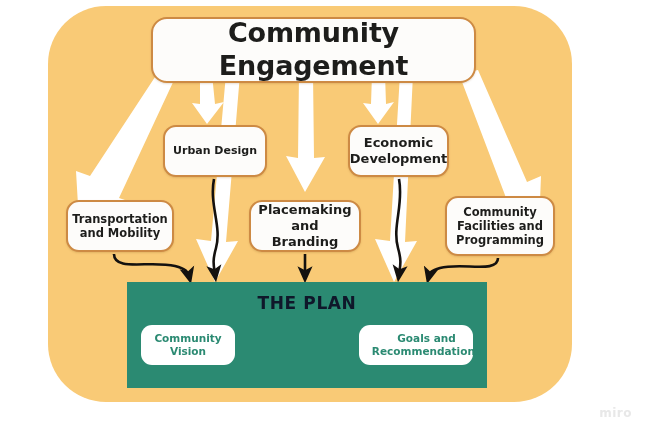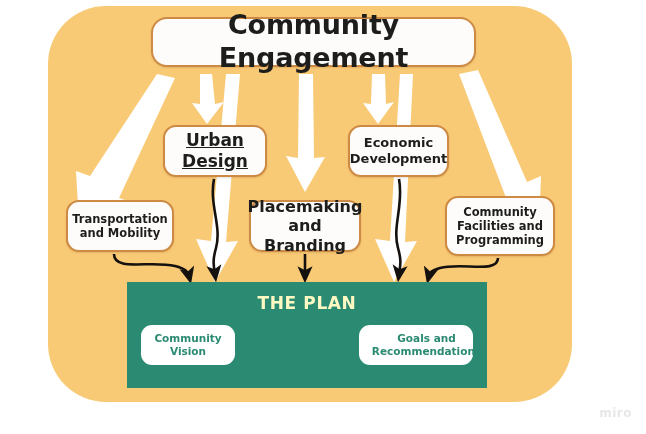--- a/index.html
+++ b/index.html
@@ -47,53 +47,52 @@
     text-align: center;
     color: #1d1d1b;
     font-weight: bold;
     line-height: 1.22;
     box-shadow: 0 1px 2px rgba(120, 80, 20, 0.18);
   }
   #node-title {
     left: 151px;
     top: 17px;
     width: 325px;
-    height: 50px;
+    height: 66px;
     border-radius: 16px;
     font-size: 27px;
     letter-spacing: -0.2px;
   }
   #node-urban-design {
     left: 163px;
     top: 125px;
     width: 104px;
     height: 52px;
-    font-size: 17px;
-    text-decoration: underline;
+    font-size: 11px;
   }
   #node-economic-development {
     left: 348px;
     top: 125px;
     width: 101px;
     height: 52px;
     font-size: 13px;
   }
   #node-transportation {
     left: 66px;
     top: 200px;
     width: 108px;
     height: 52px;
     font-size: 11.5px;
   }
   #node-placemaking {
     left: 249px;
     top: 200px;
     width: 112px;
     height: 52px;
-    font-size: 16px;
+    font-size: 13px;
   }
   #node-community-facilities {
     left: 445px;
     top: 196px;
     width: 110px;
     height: 60px;
     font-size: 11.5px;
   }
   
   #plan-panel {
@@ -104,21 +103,21 @@
     height: 106px;
     background: #2b8a72;
     box-sizing: border-box;
   }
   #plan-title {
     position: absolute;
     left: 0;
     top: 11px;
     width: 100%;
     text-align: center;
-    color: #fef9c3;
+    color: #0f172a;
     font-size: 17px;
     font-weight: bold;
     letter-spacing: 0.6px;
   }
   #plan-subboxes {
     position: absolute;
     left: 14px;
     top: 43px;
     width: 332px;
     display: flex;

